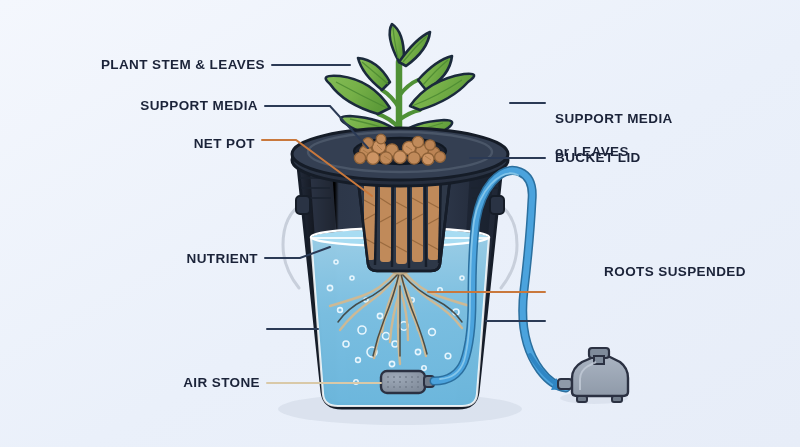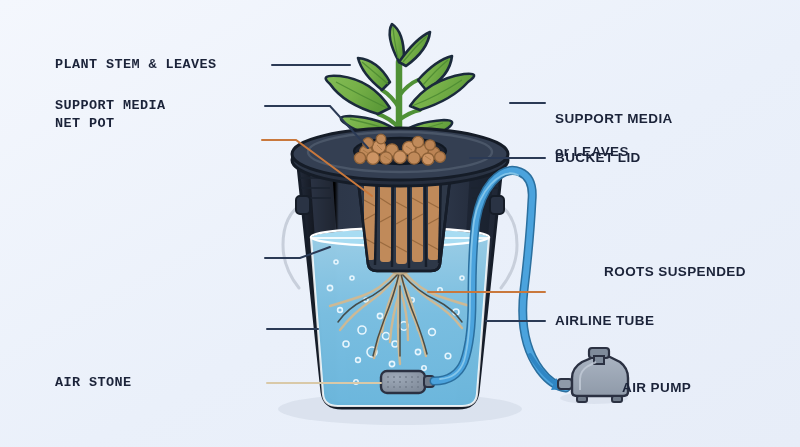--- a/index.html
+++ b/index.html
@@ -22,21 +22,21 @@
     position: absolute;
     font-family: "Liberation Sans", sans-serif;
     font-weight: bold;
     font-size: 13.5px;
     letter-spacing: 0.4px;
     line-height: 1.22;
     color: #1b2339;
     white-space: pre-line;
     text-transform: none;
   }
-  .label.right-align { text-align: left; font-family: Liberation Mono, monospace; }
+  .label.right-align { text-align: right; }
   .label.left-align  { text-align: left; }
 </style>
 </head>
 <body>
 
 <div id="stage">
 
   <svg id="scene" viewBox="0 0 800 447" xmlns="http://www.w3.org/2000/svg">
     <defs>
       <linearGradient id="bgGrad" x1="0" y1="0" x2="1" y2="1">
@@ -330,36 +330,35 @@
       <path d="M470 158 L545 158" stroke="#2b3a55" stroke-width="2"></path>
       <path d="M428 292 L545 292" stroke="#c9783c" stroke-width="2"></path>
       <path d="M486 321 L545 321" stroke="#2b3a55" stroke-width="2"></path>
     </g>
   </svg>
 
   <div class="label right-align" style="left:55px; top:57px; width:210px;">PLANT STEM &amp; LEAVES</div>
 
   <div class="label right-align" style="left:55px; top:98px; width:203px;">SUPPORT MEDIA</div>
 
-  <div class="label right-align" style="left:55px; top:116px; width:200px;">NET POT</div>
+  <div class="label right-align" style="left:55px; top:136px; width:200px;">NET POT</div>
 
   <div class="label right-align" style="left:45px; top:235px; width:213px;">
+    <div>NUTRIENT</div>
   </div>
 
 
   <div class="label right-align" style="left:55px; top:375px; width:205px;">AIR STONE</div>
 
   <div class="label left-align" style="left:555px; top:95px; width:230px;">
     <div>SUPPORT MEDIA</div>
     <div>or LEAVES</div>
   </div>
 
   <div class="label left-align" style="left:555px; top:150px; width:230px;">BUCKET LID</div>
 
   <div class="label left-align" style="left:555px; top:264px; width:240px;text-align:center;">ROOTS SUSPENDED</div>
 
-  <div class="label left-align" style="left:555px; top:313px; width:240px;">AIRLINE TUBE</div>
 
   <div class="label left-align" style="left:622px; top:364px; width:175px;">
-    <div>AIR PUMP</div>
   </div>
 
 </div>
 
 </body></html>

